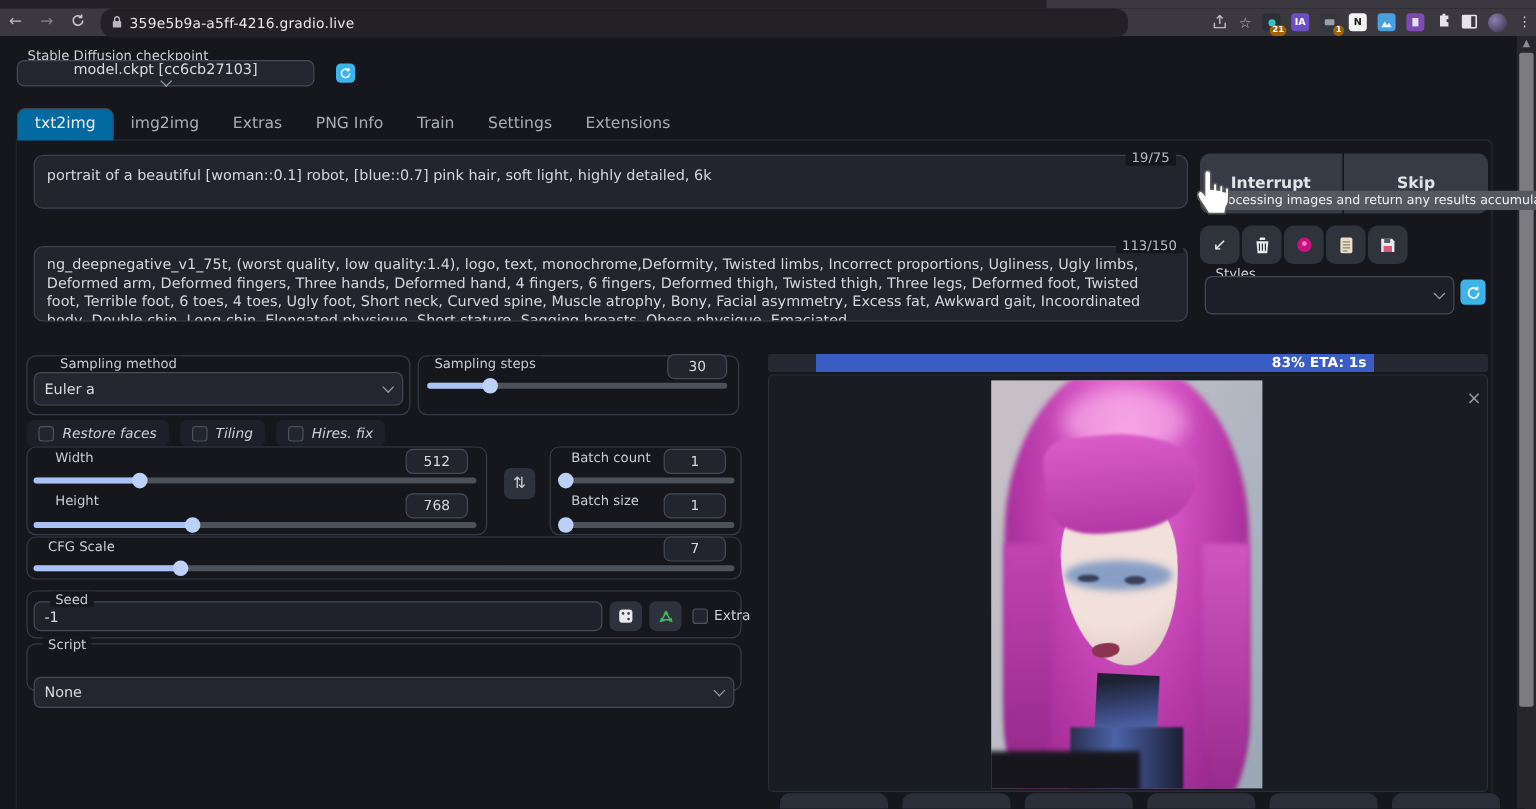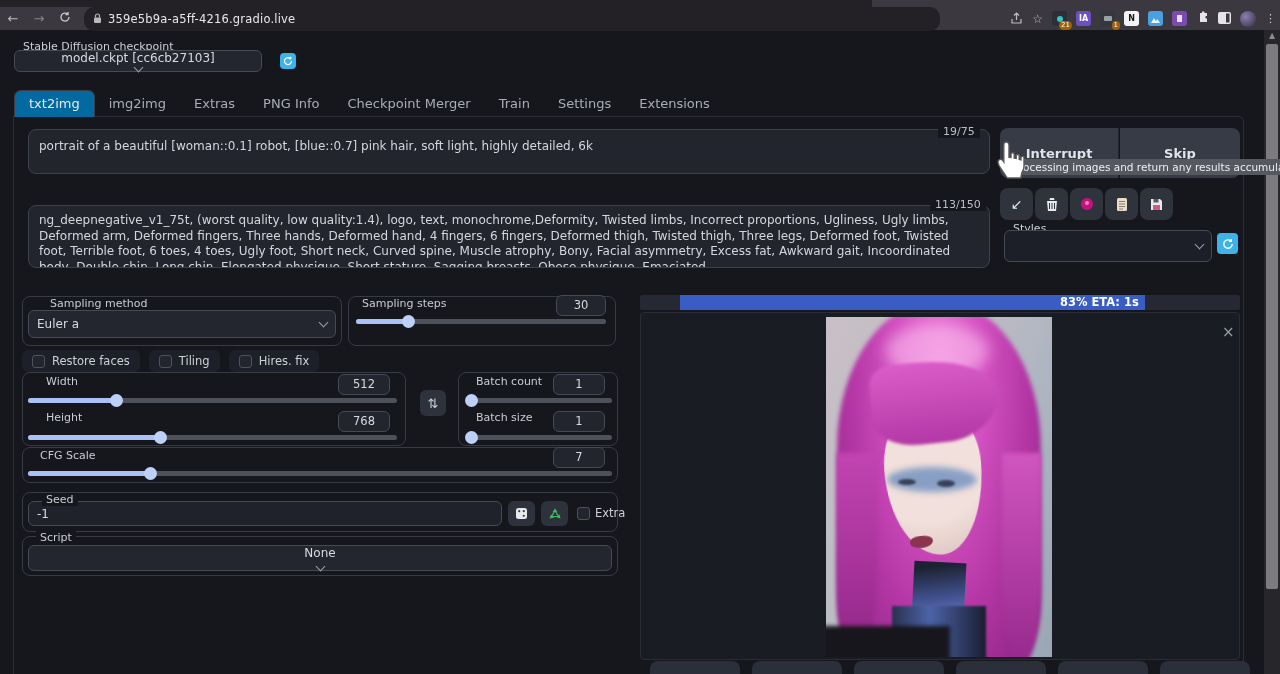--- a/index.html
+++ b/index.html
@@ -15,21 +15,21 @@
     display:flex; align-items:center; }
   .nav-ic { width:26px; text-align:center; font-size:13px; color:#bdbac1; }
   .nav-ic.dim { color:#87848b; }
   .url-pill { height:18px; width:856px; margin-left:6px; background:#232126; border-radius:10px;
     display:flex; align-items:center; padding:12px 9px; }
   .url-text { color:#e9e7eb; font-size:11.5px; margin-left:6px; letter-spacing:.2px; }
   .tb-right { position:absolute; right:4px; top:0; height:23px; display:flex; align-items:center; gap:9px; }
   .ext { position:relative; width:15px; height:15px; border-radius:3px; display:flex;
     align-items:center; justify-content:center; font-size:8px; font-weight:bold; }
   .badge { position:absolute; right:-5px; bottom:-4px; background:#a16207; color:#fff;
-    font-size:7px; font-weight:normal; border-radius:6px; padding:0 2px; line-height:9px; }
+    font-size:7px; font-weight:bold; border-radius:6px; padding:0 2px; line-height:9px; }
   .avatar { width:16px; height:16px; border-radius:50%;
     background:radial-gradient(circle at 35% 35%, #8d7fb5, #4c4460 70%, #2e2a3a); }
 
   
   .small-label { font-size:11px; color:#ccd0d6; }
   .sel { background:#23262e; border:1px solid #454a54; border-radius:6px; color:#d7dae0;
     font-size:12px; display:flex; align-items:center; padding:0 8px; }
   .sel .val { flex:1; white-space:nowrap; overflow:hidden; }
   .chev { width:7px; height:7px; border-right:1.5px solid #9aa0a9; border-bottom:1.5px solid #9aa0a9;
     transform:rotate(45deg); margin-top:-3px; flex:none; }
@@ -70,21 +70,21 @@
   .group { border:1px solid #363b45; border-radius:8px; }
   .notch { position:absolute; background:#15171c; padding:0 4px; font-size:11px; color:#c8ccd3;
     white-space:nowrap; z-index:2; }
   .num-box { background:#22252d; border:1px solid #454a54; border-radius:6px; color:#d6d9de;
     font-size:11.5px; text-align:center; line-height:19px; z-index:2; }
   .track { position:absolute; height:5px; border-radius:3px; background:#4d5159; }
   .fill { height:5px; border-radius:3px; background:#a9c1f4; }
   .handle { position:absolute; width:13px; height:13px; border-radius:50%; background:#bdd0f8;
     top:-4px; margin-left:-7px; }
   .chip { display:flex; align-items:center; gap:7px; background:#1d2028; border-radius:6px;
-    padding:0 10px; height:22px; }
+    padding:0 10px; height:22px;font-style:italic; }
   .cbx { width:13px; height:13px; background:#22252d; border:1px solid #4d525c; border-radius:3px; flex:none; }
   .chip-label { font-size:11.5px; color:#ccd0d7; white-space:nowrap; }
   .mini-btn { background:#2e323c; border-radius:6px; display:flex; align-items:center; justify-content:center; }
 
   
   .portrait { left:185px; top:4px; width:226px; height:340px; overflow:hidden; position:absolute;
     background:linear-gradient(115deg,#c9c0c6 0%,#bcbcc4 40%,#a8b2bf 75%,#9aa6b4 100%); }
   .portrait div { position:absolute; }
   .p-hair { left:5%; top:-5%; width:90%; height:108%; filter:blur(2px);
     background:radial-gradient(ellipse at 50% 22%, #ef83da 0%, #d452c2 30%, #b537a6 60%, #93278a 88%);
@@ -185,21 +185,20 @@
         <path d="M8.5 5a3.5 3.5 0 1 1-1-2.4M7.7.8v1.9H5.8" fill="none" stroke="#fff" stroke-width="1.2"></path>
       </svg>
   </div>
 
   <div class="abs content-panel"></div>
   <div class="abs tabs">
     <span class="tab active">txt2img</span>
     <span class="tab">img2img</span>
     <span class="tab">Extras</span>
     <span class="tab">PNG Info</span>
-    <span class="tab">Checkpoint Merger</span>
     <span class="tab">Train</span>
     <span class="tab">Settings</span>
     <span class="tab">Extensions</span>
   </div>
 
   <div class="abs counter" style="left:938px;top:125px;">19/75</div>
   <div class="abs txtbox" style="left:28px;top:129px;width:962px;height:45px;">portrait of a beautiful [woman::0.1] robot, [blue::0.7] pink hair, soft light, highly detailed, 6k</div>
 
   <div class="abs counter" style="left:930px;top:198px;">113/150</div>
   <div class="abs txtbox" style="left:28px;top:205px;width:962px;height:63px;line-height:15.5px;padding-top:7px;">ng_deepnegative_v1_75t, (worst quality, low quality:1.4), logo, text, monochrome,Deformity, Twisted limbs, Incorrect proportions, Ugliness, Ugly limbs, Deformed arm, Deformed fingers, Three hands, Deformed hand, 4 fingers, 6 fingers, Deformed thigh, Twisted thigh, Three legs, Deformed foot, Twisted foot, Terrible foot, 6 toes, 4 toes, Ugly foot, Short neck, Curved spine, Muscle atrophy, Bony, Facial asymmetry, Excess fat, Awkward gait, Incoordinated body, Double chin, Long chin, Elongated physique, Short stature, Sagging breasts, Obese physique, Emaciated,</div>
@@ -339,21 +338,21 @@
     <svg width="14" height="13" viewBox="0 0 14 13">
         <path d="M7 1.5 9.4 5H4.6zM1.5 11.5 3 7.5l3.5 3zM12.5 11.5 9 10.5l2.5-3.2z" fill="#3dbd5a"></path>
         <path d="M7 3.5 3.5 9.5h7z" fill="none" stroke="#3dbd5a" stroke-width="1.2"></path>
       </svg>
   </div>
   <span class="abs cbx" style="left:577px;top:507px;"></span>
   <div class="abs chip-label" style="left:595px;top:506px;">Extra</div>
 
   <div class="abs group" style="left:22px;top:536px;width:596px;height:40px;"></div>
   <div class="abs notch" style="left:36px;top:531px;">Script</div>
-  <div class="abs sel" style="left:28px;top:545px;width:584px;height:26px;flex-direction:column;">
+  <div class="abs sel" style="left:28px;top:564px;width:584px;height:26px;">
     <span class="val">None</span>
     <span class="chev"></span>
   </div>
 
   <div class="abs progress">
     <div class="pfill" style="width: 83%;">83% ETA: 1s</div>
   </div>
 
   <div class="abs viewer">
     <div class="portrait">

